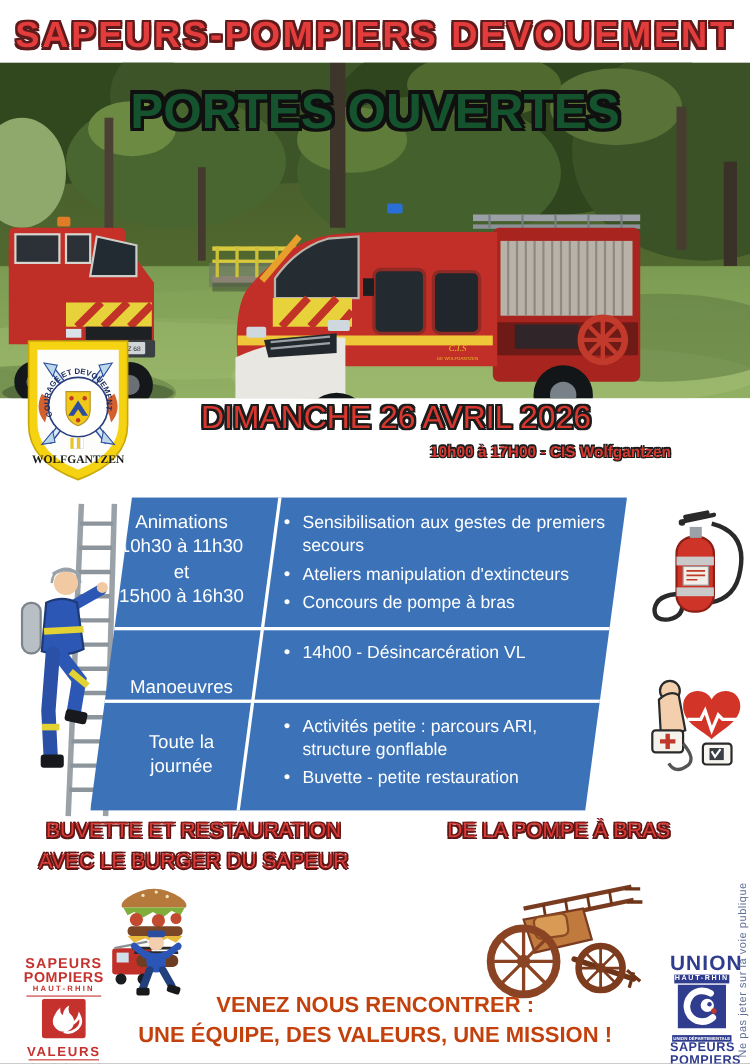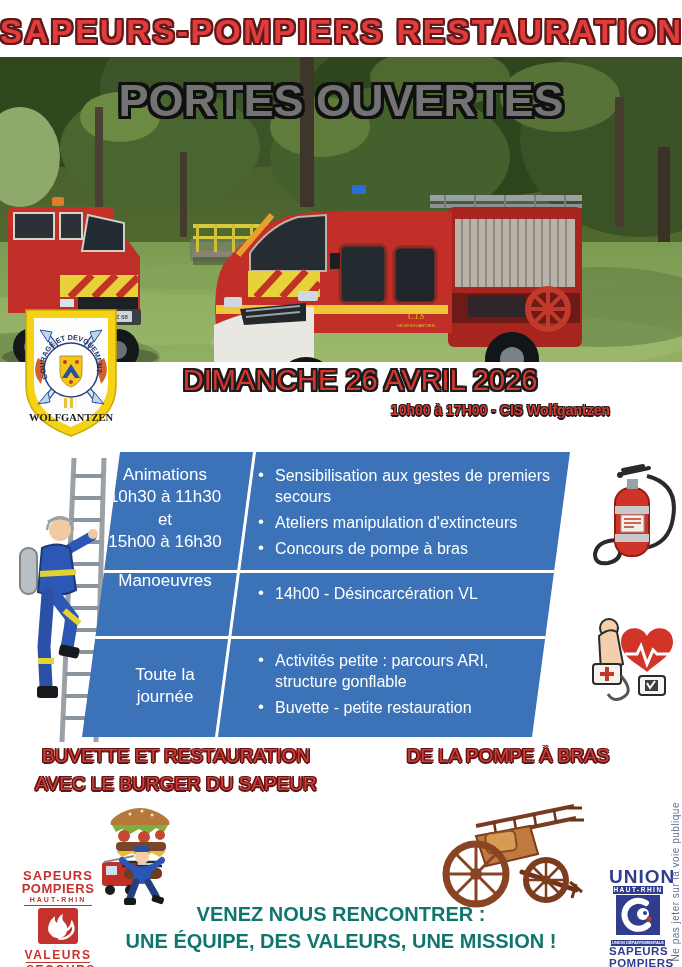--- a/index.html
+++ b/index.html
@@ -13,21 +13,21 @@
   .main-title{
     top:13px; left:0; width:682px; text-align:center;
     font-size:33px; font-weight:bold; letter-spacing:2.5px; white-space:nowrap;
     color:#e23c3c;
     text-shadow:-2px -2px 0 #5f1b1b, 2px -2px 0 #5f1b1b, -2px 2px 0 #5f1b1b, 2px 2px 0 #5f1b1b,
                  0 -2px 0 #5f1b1b, 0 2px 0 #5f1b1b, -2px 0 0 #5f1b1b, 2px 0 0 #5f1b1b;
   }
   .banner-title{
     top:75px; left:0; width:682px; text-align:center;
     font-size:45px; font-weight:bold; letter-spacing:0px; white-space:nowrap;
-    color:#737373; z-index:5;
+    color:#14532d; z-index:5;
     text-shadow:-3px -3px 0 #101010, 3px -3px 0 #101010, -3px 3px 0 #101010, 3px 3px 0 #101010,
                  0 -3px 0 #101010, 0 3px 0 #101010, -3px 0 0 #101010, 3px 0 0 #101010;
   }
   .date-line1{
     top:364px; left:110px; width:500px; text-align:center;
     font-size:29px; font-weight:normal; white-space:nowrap;
     color:#d8372f;
     text-shadow:-2px -2px 0 #1c1c1c, 2px -2px 0 #1c1c1c, -2px 2px 0 #1c1c1c, 2px 2px 0 #1c1c1c,
                  0 -2px 0 #1c1c1c, 0 2px 0 #1c1c1c, -2px 0 0 #1c1c1c, 2px 0 0 #1c1c1c;
   }
@@ -52,33 +52,33 @@
   .col-divider{position:absolute; left:152px; top:0; width:3px; height:285px;
     background:#ffffff; transform:skewX(-7.6deg);}
   .cell{position:absolute; line-height:1.32;}
   .cell-label{font-size:17px; text-align:center; left:8px; width:150px;}
   .cell-label .lbl{font-weight:normal;}
   .cell-items{left:176px; width:292px; font-size:16px;}
   .cell-items ul{list-style:none; margin:0; padding:0;}
   .cell-items li{position:relative; padding-left:17px; margin-bottom:5px;}
   .cell-items li::before{content:"•"; position:absolute; left:0; top:-1px; font-size:17px;}
   .just{text-align:justify;}
-  .vcenter{display:flex; align-items:flex-start; justify-content:center;}
+  .vcenter{display:flex; align-items:flex-end; justify-content:center;}
   
   .red-sub{
     font-size:19px; font-weight:normal; color:#da3a35; text-align:center; line-height:28px;
     text-shadow:-1.4px -1.4px 0 #611616, 1.4px -1.4px 0 #611616, -1.4px 1.4px 0 #611616,
                  1.4px 1.4px 0 #611616, 0 1.8px 0 #611616;
   }
   .left-sub{left:6px; top:742px; width:340px;}
   .right-sub{left:362px; top:742px; width:292px;}
   
   .cta{
     left:0; top:901px; width:682px; text-align:center;
-    font-size:20px; font-weight:bold; color:#0f766e; line-height:27px;
+    font-size:20px; font-weight:bold; color:#c2410c; line-height:27px;
   }
   
   .sdis-logo{left:18px; top:869px; width:80px; text-align:center; color:#c5322e; font-weight:bold;}
   .sdis-l1{font-size:13px; letter-spacing:1px; line-height:13px;}
   .sdis-l2{font-size:13px; letter-spacing:0.5px; line-height:13px;}
   .sdis-l3{font-size:7px; letter-spacing:2px; line-height:9px; border-bottom:1px solid #c5322e; padding-bottom:1px; margin:0 6px;}
   .sdis-icon{margin:2px auto 1px; width:40px; height:36px;}
   .sdis-l4,.sdis-l5{font-size:12px; letter-spacing:1.5px; line-height:12px;}
   .sdis-l5{border-top:1px solid #c5322e; margin:1px 8px 0; padding-top:1px;}
   
@@ -92,21 +92,21 @@
   .side-note{
     right:1px; bottom:6px; writing-mode:vertical-rl; transform:rotate(180deg);
     font-size:10px; color:#5e6f95; letter-spacing:0.5px;
   }
 </style>
 </head>
 <body>
 
 <div class="poster">
 
-  <div class="abs main-title">SAPEURS-POMPIERS RESTAURATION</div>
+  <div class="abs main-title">SAPEURS-POMPIERS DEVOUEMENT</div>
 
   <svg class="abs photo" viewBox="0 0 682 305" preserveAspectRatio="none">
     <defs>
       <linearGradient id="gFol" x1="0" y1="0" x2="0" y2="1">
         <stop offset="0" stop-color="#42552b"></stop>
           <stop offset="0.6" stop-color="#51682f"></stop>
           <stop offset="1" stop-color="#6f8a48"></stop>
       </linearGradient>
       <linearGradient id="gGrass" x1="0" y1="0" x2="0" y2="1">
         <stop offset="0" stop-color="#7b9b52"></stop>

